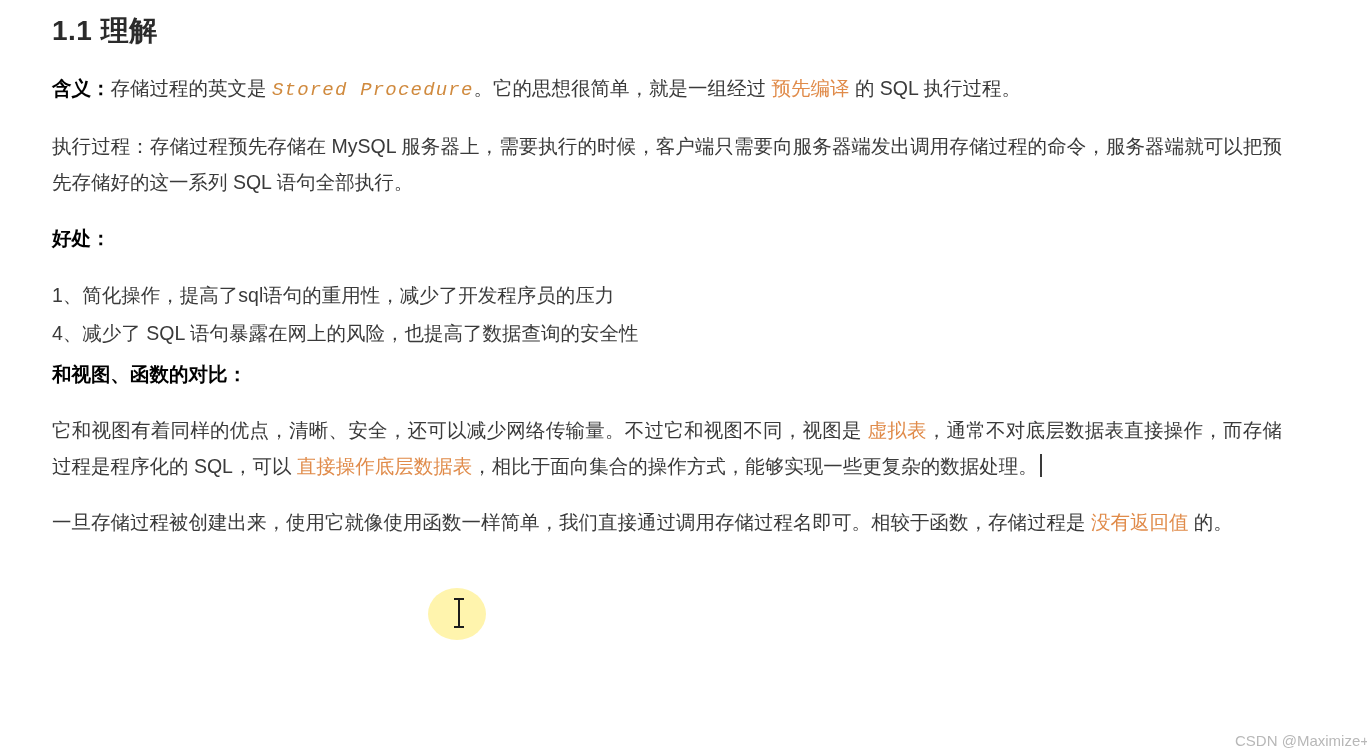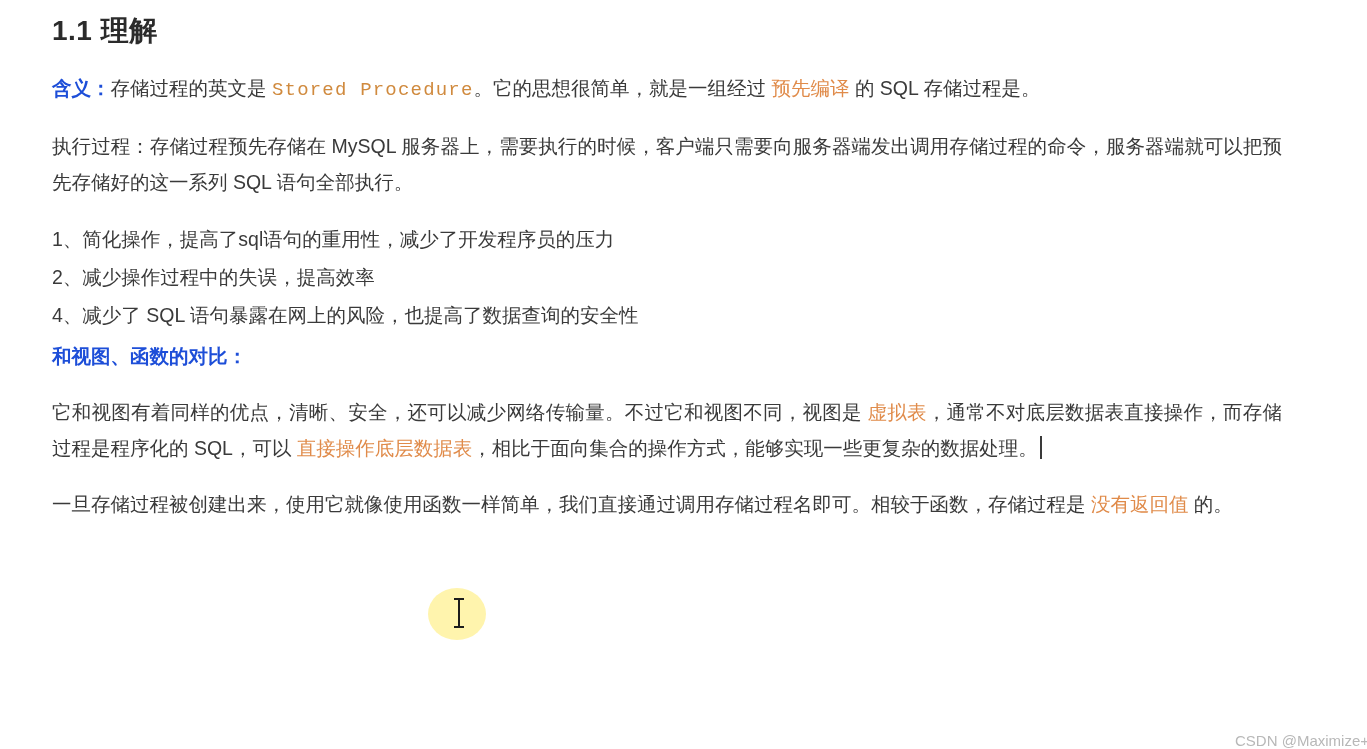--- a/index.html
+++ b/index.html
@@ -37,28 +37,29 @@
     line-height: 1.2;
   }
   p.para {
     font-size: 19.5px;
     line-height: 36px;
     margin: 0 0 20px 0;
     color: #3a3a3a;
     text-align: justify;
   }
   .lead {
-    color: #1d4ed8;
+    color: #000000;
     font-weight: bold;
   }
   .mono {
     font-family: "Liberation Mono", "DejaVu Sans Mono", monospace;
     color: #d08a3e;
     font-size: 19px;
     letter-spacing: 1.2px;
+    font-style: italic;
   }
   .hl {
     color: #e08b4a;
     margin-top: 16px;
   }
   .list {
     margin: 0 0 4px 0;
     padding: 0;
     list-style: none;
   }
@@ -127,29 +128,31 @@
 </style>
 </head>
 <body>
 
 <div class="page">
   <div class="content">
 
     <h1 class="section-title">1.1 理解</h1>
 
     <p class="para">
-      <span class="lead">含义</span><span class="lead">：</span><span>存储过程的英文是 </span><span class="mono">Stored Procedure</span><span>。它的思想很简单，就是一组经过 </span><span class="hl">预先编译</span><span> 的 SQL 存储过程是。</span>
+      <span class="lead">含义</span><span class="lead">：</span><span>存储过程的英文是 </span><span class="mono">Stored Procedure</span><span>。它的思想很简单，就是一组经过 </span><span class="hl">预先编译</span><span> 的 SQL 执行过程。</span>
     </p>
 
     <p class="para">执行过程：存储过程预先存储在 MySQL 服务器上，需要执行的时候，客户端只需要向服务器端发出调用存储过程的命令，服务器端就可以把预先存储好的这一系列 SQL 语句全部执行。</p>
 
+    <p class="para para-tight">
+      <span class="lead">好处</span><span class="lead">：</span>
+    </p>
 
     <ul class="list">
       <li>1、简化操作，提高了sql语句的重用性，减少了开发程序员的压力</li>
-      <li>2、减少操作过程中的失误，提高效率</li>
       <li>4、减少了 SQL 语句暴露在网上的风险，也提高了数据查询的安全性</li>
     </ul>
 
     <p class="para para-tight">
       <span class="lead">和视图、函数的对比</span><span class="lead">：</span>
     </p>
 
     <p class="para">
       <span>它和视图有着同样的优点，清晰、安全，还可以减少网络传输量。不过它和视图不同，视图是 </span><span class="hl">虚拟表</span><span>，通常不对底层数据表直接操作，而存储过程是程序化的 SQL，可以 </span><span class="hl">直接操作底层数据表</span><span>，相比于面向集合的操作方式，能够实现一些更复杂的数据处理。</span><span class="caret"></span>
     </p>

